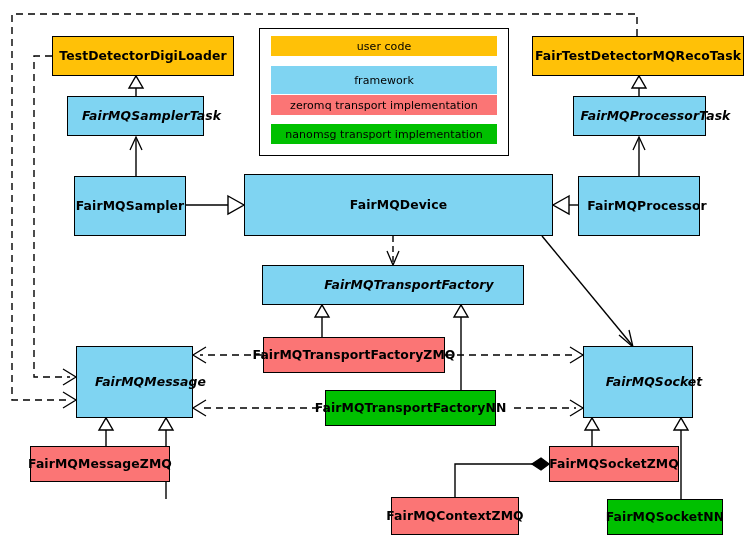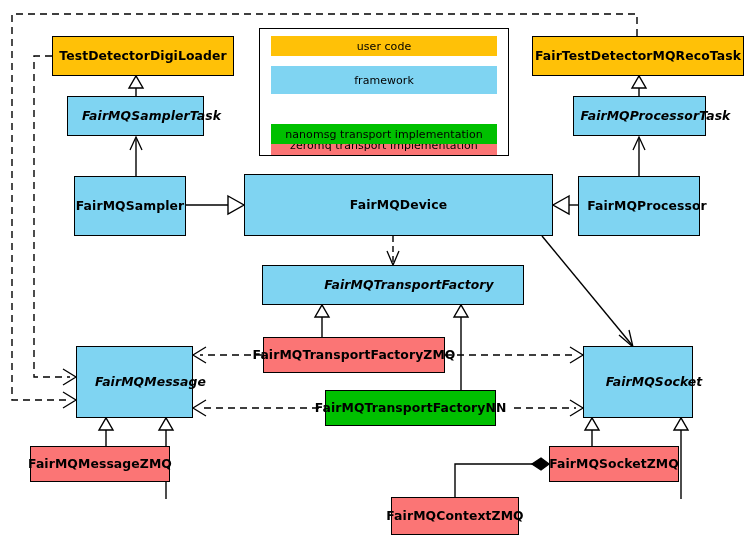--- a/index.html
+++ b/index.html
@@ -179,33 +179,36 @@
 
   <div class="node" style="left:30px;top:446px;width:140px;height:36px;background:#FB7575;">
     <span>FairMQMessageZMQ</span>
   </div>
 
 
   <div class="node" style="left:549px;top:446px;width:130px;height:36px;background:#FB7575;">
     <span>FairMQSocketZMQ</span>
   </div>
 
+  <div class="node" style="left:607px;top:499px;width:116px;height:36px;background:#00C000;">
+    <span>FairMQSocketNN</span>
+  </div>
 
   <div class="node" style="left:391px;top:497px;width:128px;height:38px;background:#FB7575;">
     <span>FairMQContextZMQ</span>
   </div>
 
   <div class="legend-box" style="left:259px;top:28px;width:250px;height:128px;">
   </div>
   <div class="legend-row" style="left:271px;top:36px;width:226px;height:20px;background:#FFC107;z-index:8;">
     <span>user code</span>
   </div>
   <div class="legend-row" style="left:271px;top:66px;width:226px;height:28px;background:#7FD4F2;z-index:8;">
     <span>framework</span>
   </div>
-  <div class="legend-row" style="left:271px;top:95px;width:226px;height:20px;background:#FB7575;z-index:8;margin-top:40px;">
+  <div class="legend-row" style="left:271px;top:95px;width:226px;height:20px;background:#FB7575;z-index:8;">
     <span>zeromq transport implementation</span>
   </div>
   <div class="legend-row" style="left:271px;top:124px;width:226px;height:20px;background:#00C000;z-index:8;">
     <span>nanomsg transport implementation</span>
   </div>
 
 </div>
 
 </body></html>

